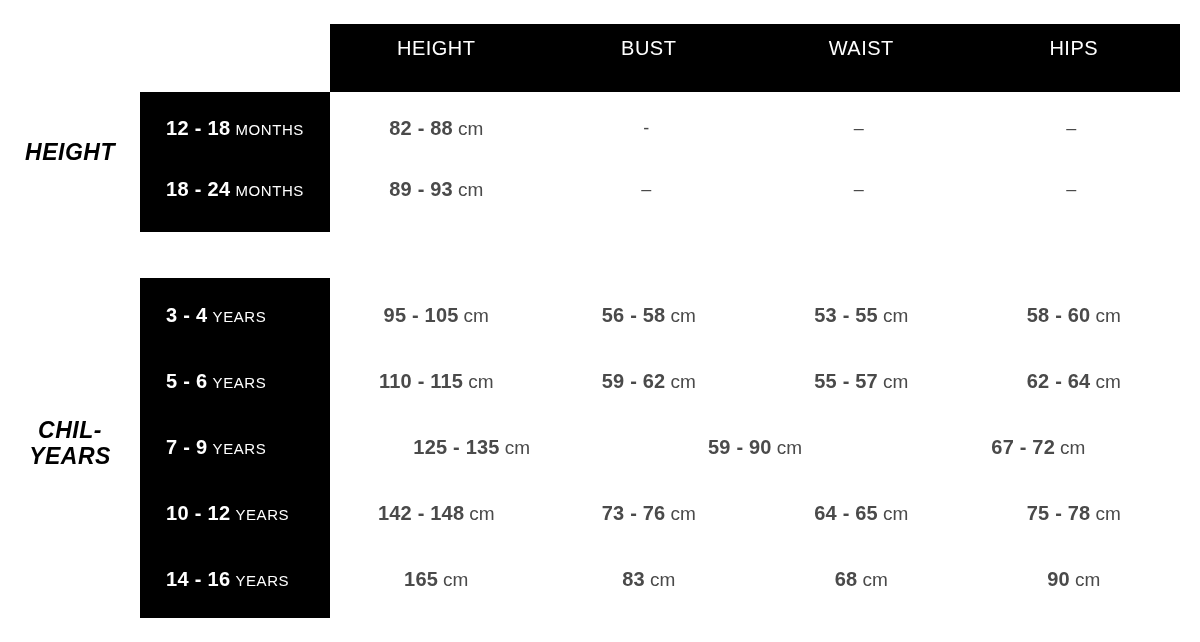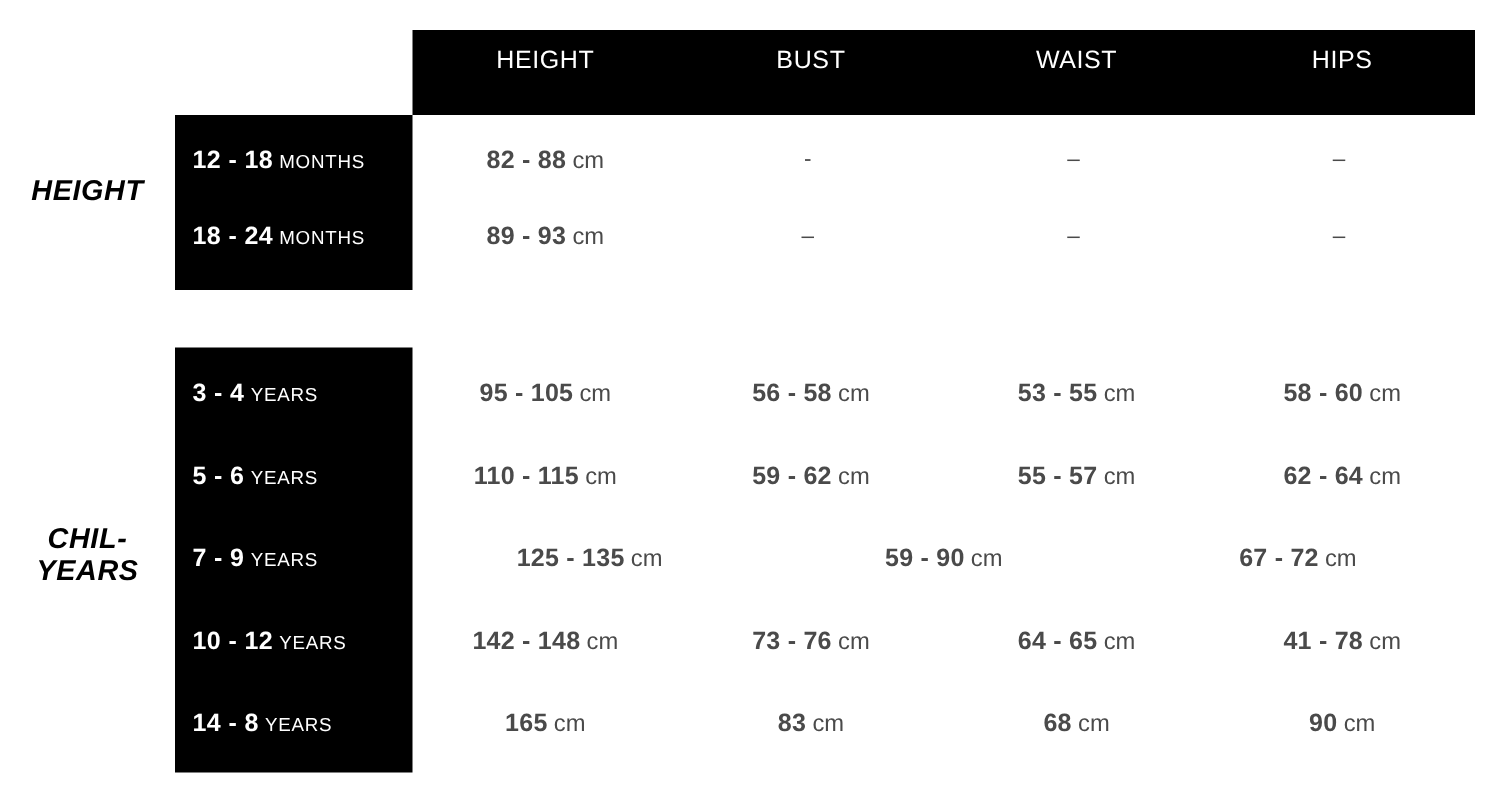--- a/index.html
+++ b/index.html
@@ -80,21 +80,21 @@
     position: absolute;
     left: 140px;
     width: 1040px;
     display: flex;
     align-items: center;
     height: 62px;
   }
   .age-cell {
     width: 190px;
     box-sizing: border-box;
-    padding-left: 14px;
+    padding-left: 26px;
     color: #ffffff;
     white-space: nowrap;
   }
   .age-num {
     font-size: 20px;
     font-weight: bold;
     letter-spacing: 0.3px;
   }
   .age-unit {
     font-size: 15px;
@@ -254,27 +254,27 @@
     <div class="val-cell">
       <span class="val-num">142 - 148</span><span class="val-unit">cm</span>
     </div>
     <div class="val-cell">
       <span class="val-num">73 - 76</span><span class="val-unit">cm</span>
     </div>
     <div class="val-cell">
       <span class="val-num">64 - 65</span><span class="val-unit">cm</span>
     </div>
     <div class="val-cell">
-      <span class="val-num">41 - 78</span><span class="val-unit">cm</span>
+      <span class="val-num">75 - 78</span><span class="val-unit">cm</span>
     </div>
   </div>
 
   <div class="row" id="row-c4">
     <div class="age-cell">
-      <span class="age-num">14 - 8</span><span class="age-unit">YEARS</span>
+      <span class="age-num">14 - 16</span><span class="age-unit">YEARS</span>
     </div>
     <div class="val-cell">
       <span class="val-num">165</span><span class="val-unit">cm</span>
     </div>
     <div class="val-cell">
       <span class="val-num">83</span><span class="val-unit">cm</span>
     </div>
     <div class="val-cell">
       <span class="val-num">68</span><span class="val-unit">cm</span>
     </div>

